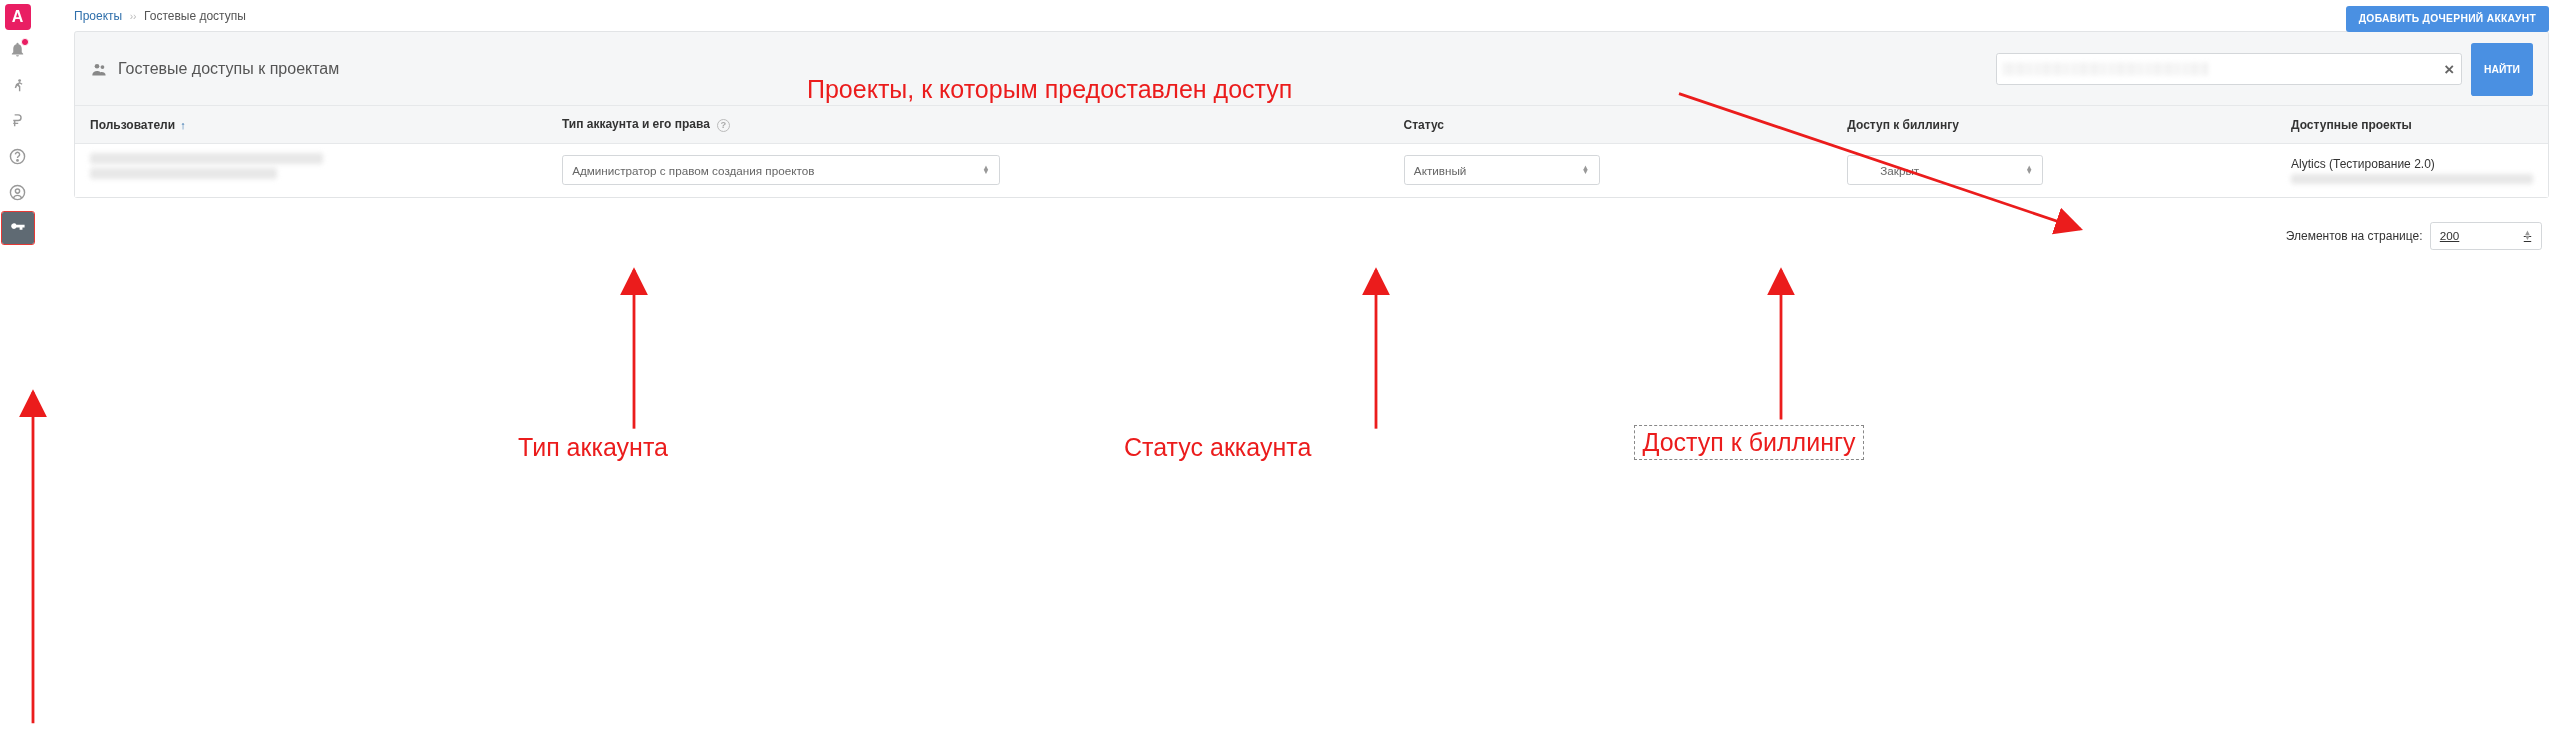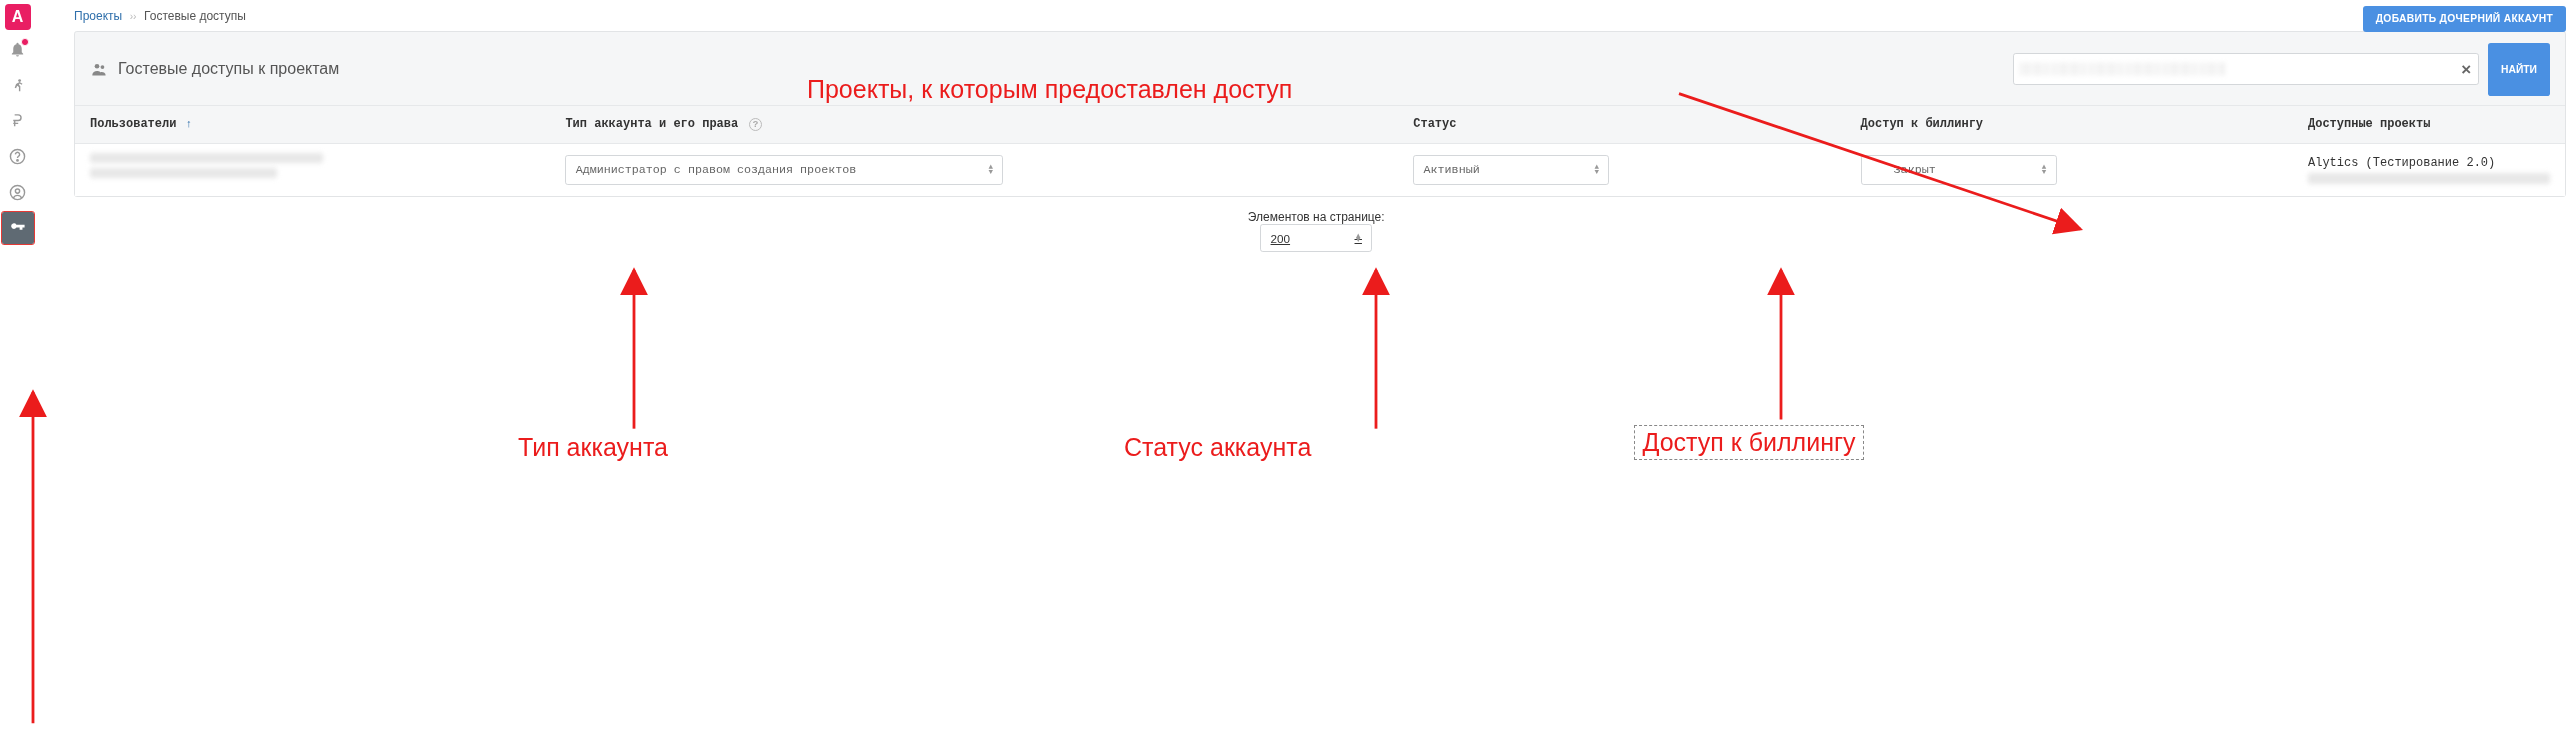--- a/index.html
+++ b/index.html
@@ -57,21 +57,21 @@
     top: 4.7px; right: 4.7px;
     width: 7.5px; height: 7.5px;
     background: #E91E63;
     border-radius: 50%;
     border: 0.9px solid #fff;
   }
 
   
   .main {
     position: absolute;
-    left: 35px; right: 10px; top: 0;
+    left: 35px; right: 27px; top: 0;
   }
 
   .breadcrumbs {
     display: flex;
     align-items: center;
     gap: 7.5px;
     padding: 9.3px 7.5px 7.5px 39px;
     font-size: 12px;
   }
   .breadcrumbs a { color: #2F6FAB; text-decoration: none; cursor: pointer; }
@@ -86,21 +86,21 @@
     font-weight: 700;
     font-size: 10.3px;
     letter-spacing: 0.3px;
     padding: 7.5px 13px;
     border-radius: 3px;
     border: none;
     cursor: pointer;
   }
 
   .panel {
-    margin: 0 0 0 39px;
+    margin: 0 0 11px 39px;
     background: #f5f6f7;
     border: 0.9px solid #e2e4e6;
     border-radius: 2.8px;
   }
 
   .panel-header {
     display: flex;
     align-items: center;
     padding: 11.2px 15px 9.3px 15px;
     min-height: 50px;
@@ -161,21 +161,20 @@
     padding: 21px 13px;
     border: none;
     border-radius: 2.8px;
     cursor: pointer;
   }
 
   
   .tbl {
     width: 100%;
     border-collapse: collapse;
-    font-family: Liberation Mono, monospace;
   }
   .tbl thead th {
     text-align: left;
     font-weight: 700;
     font-size: 12px;
     color: #333;
     padding: 11.2px 15px;
     border-top: 0.9px solid #e6e8ea;
     border-bottom: 0.9px solid #e6e8ea;
     background: #f5f6f7;
@@ -238,26 +237,25 @@
     filter: blur(2.8px);
     opacity: .5;
     width: 242px;
   }
 
   
   .pager {
     display: flex;
     justify-content: flex-end;
     align-items: center;
-    gap: 0;
+    gap: 7px;
     padding: 13px 7.5px 0 0;
     font-size: 12px;
     color: #333;
     margin: 0 0 0 39px;
-    flex-direction: column;
   }
   .pager .select-fake { width: 112px; height: 28px; color: #333; text-decoration: underline; }
 
   
   .anno-layer {
     position: absolute;
     left: 0; top: 0; right: 0; bottom: 0;
     pointer-events: none;
     z-index: 20;
   }

